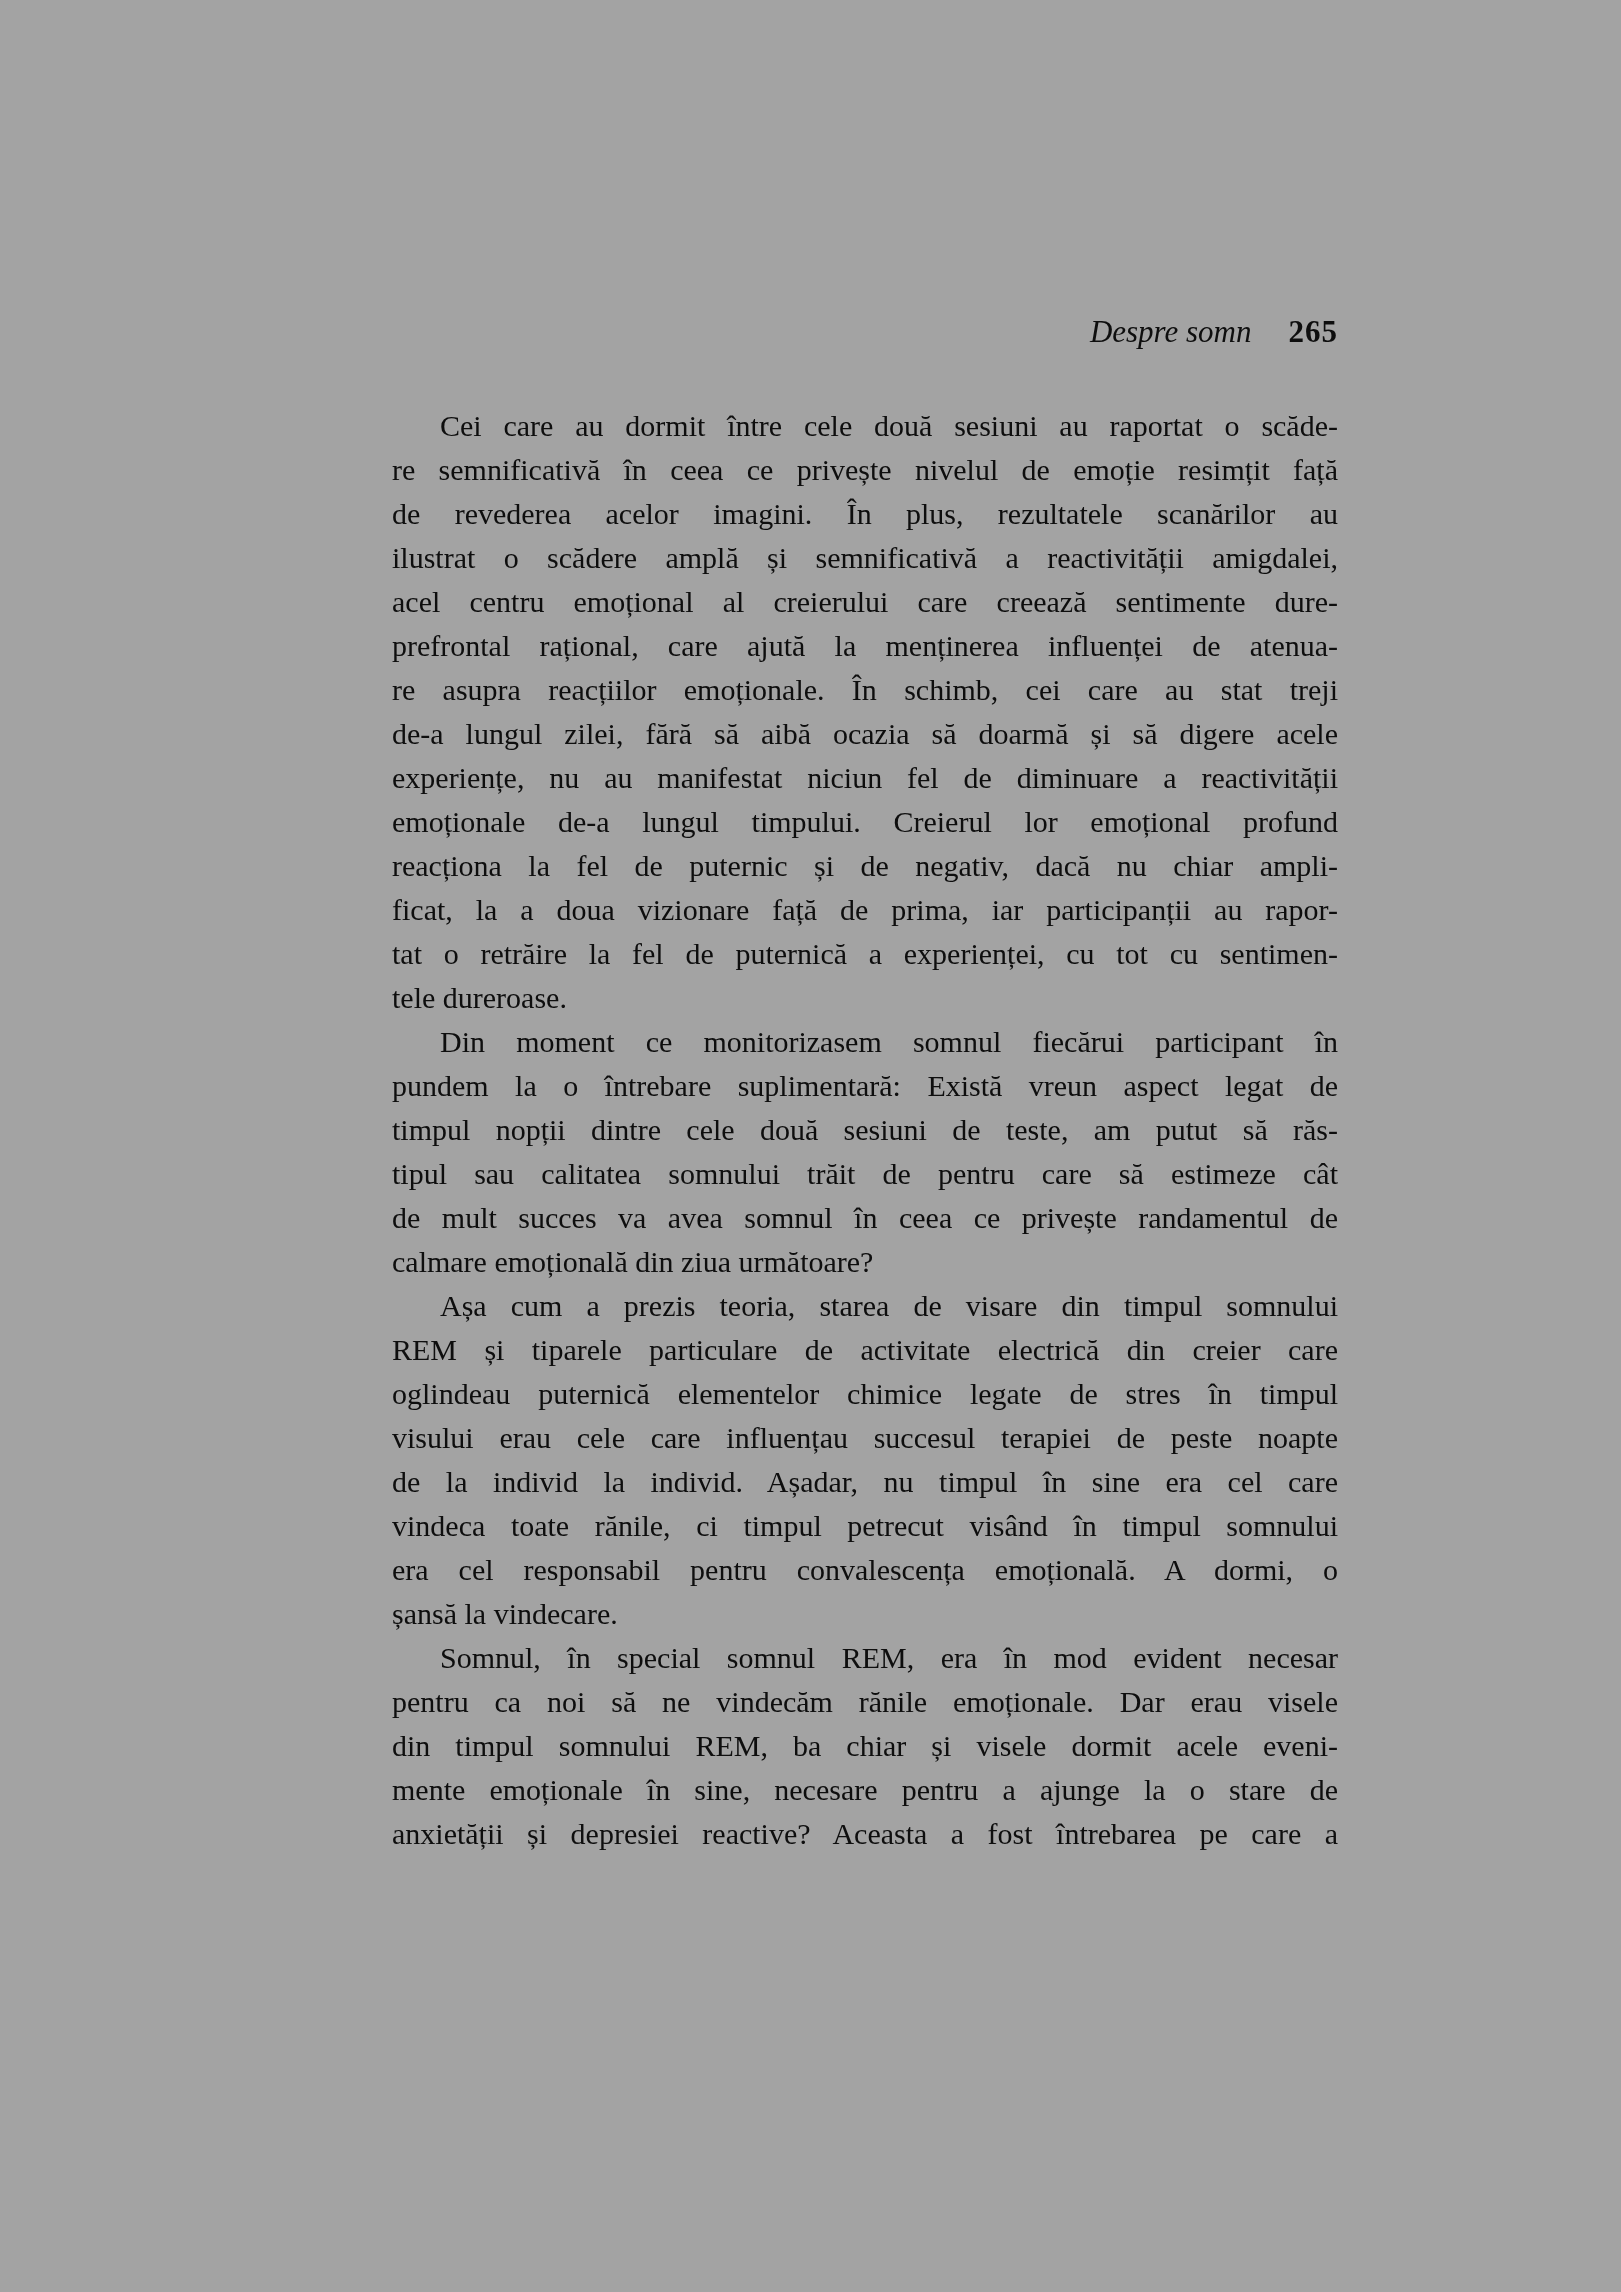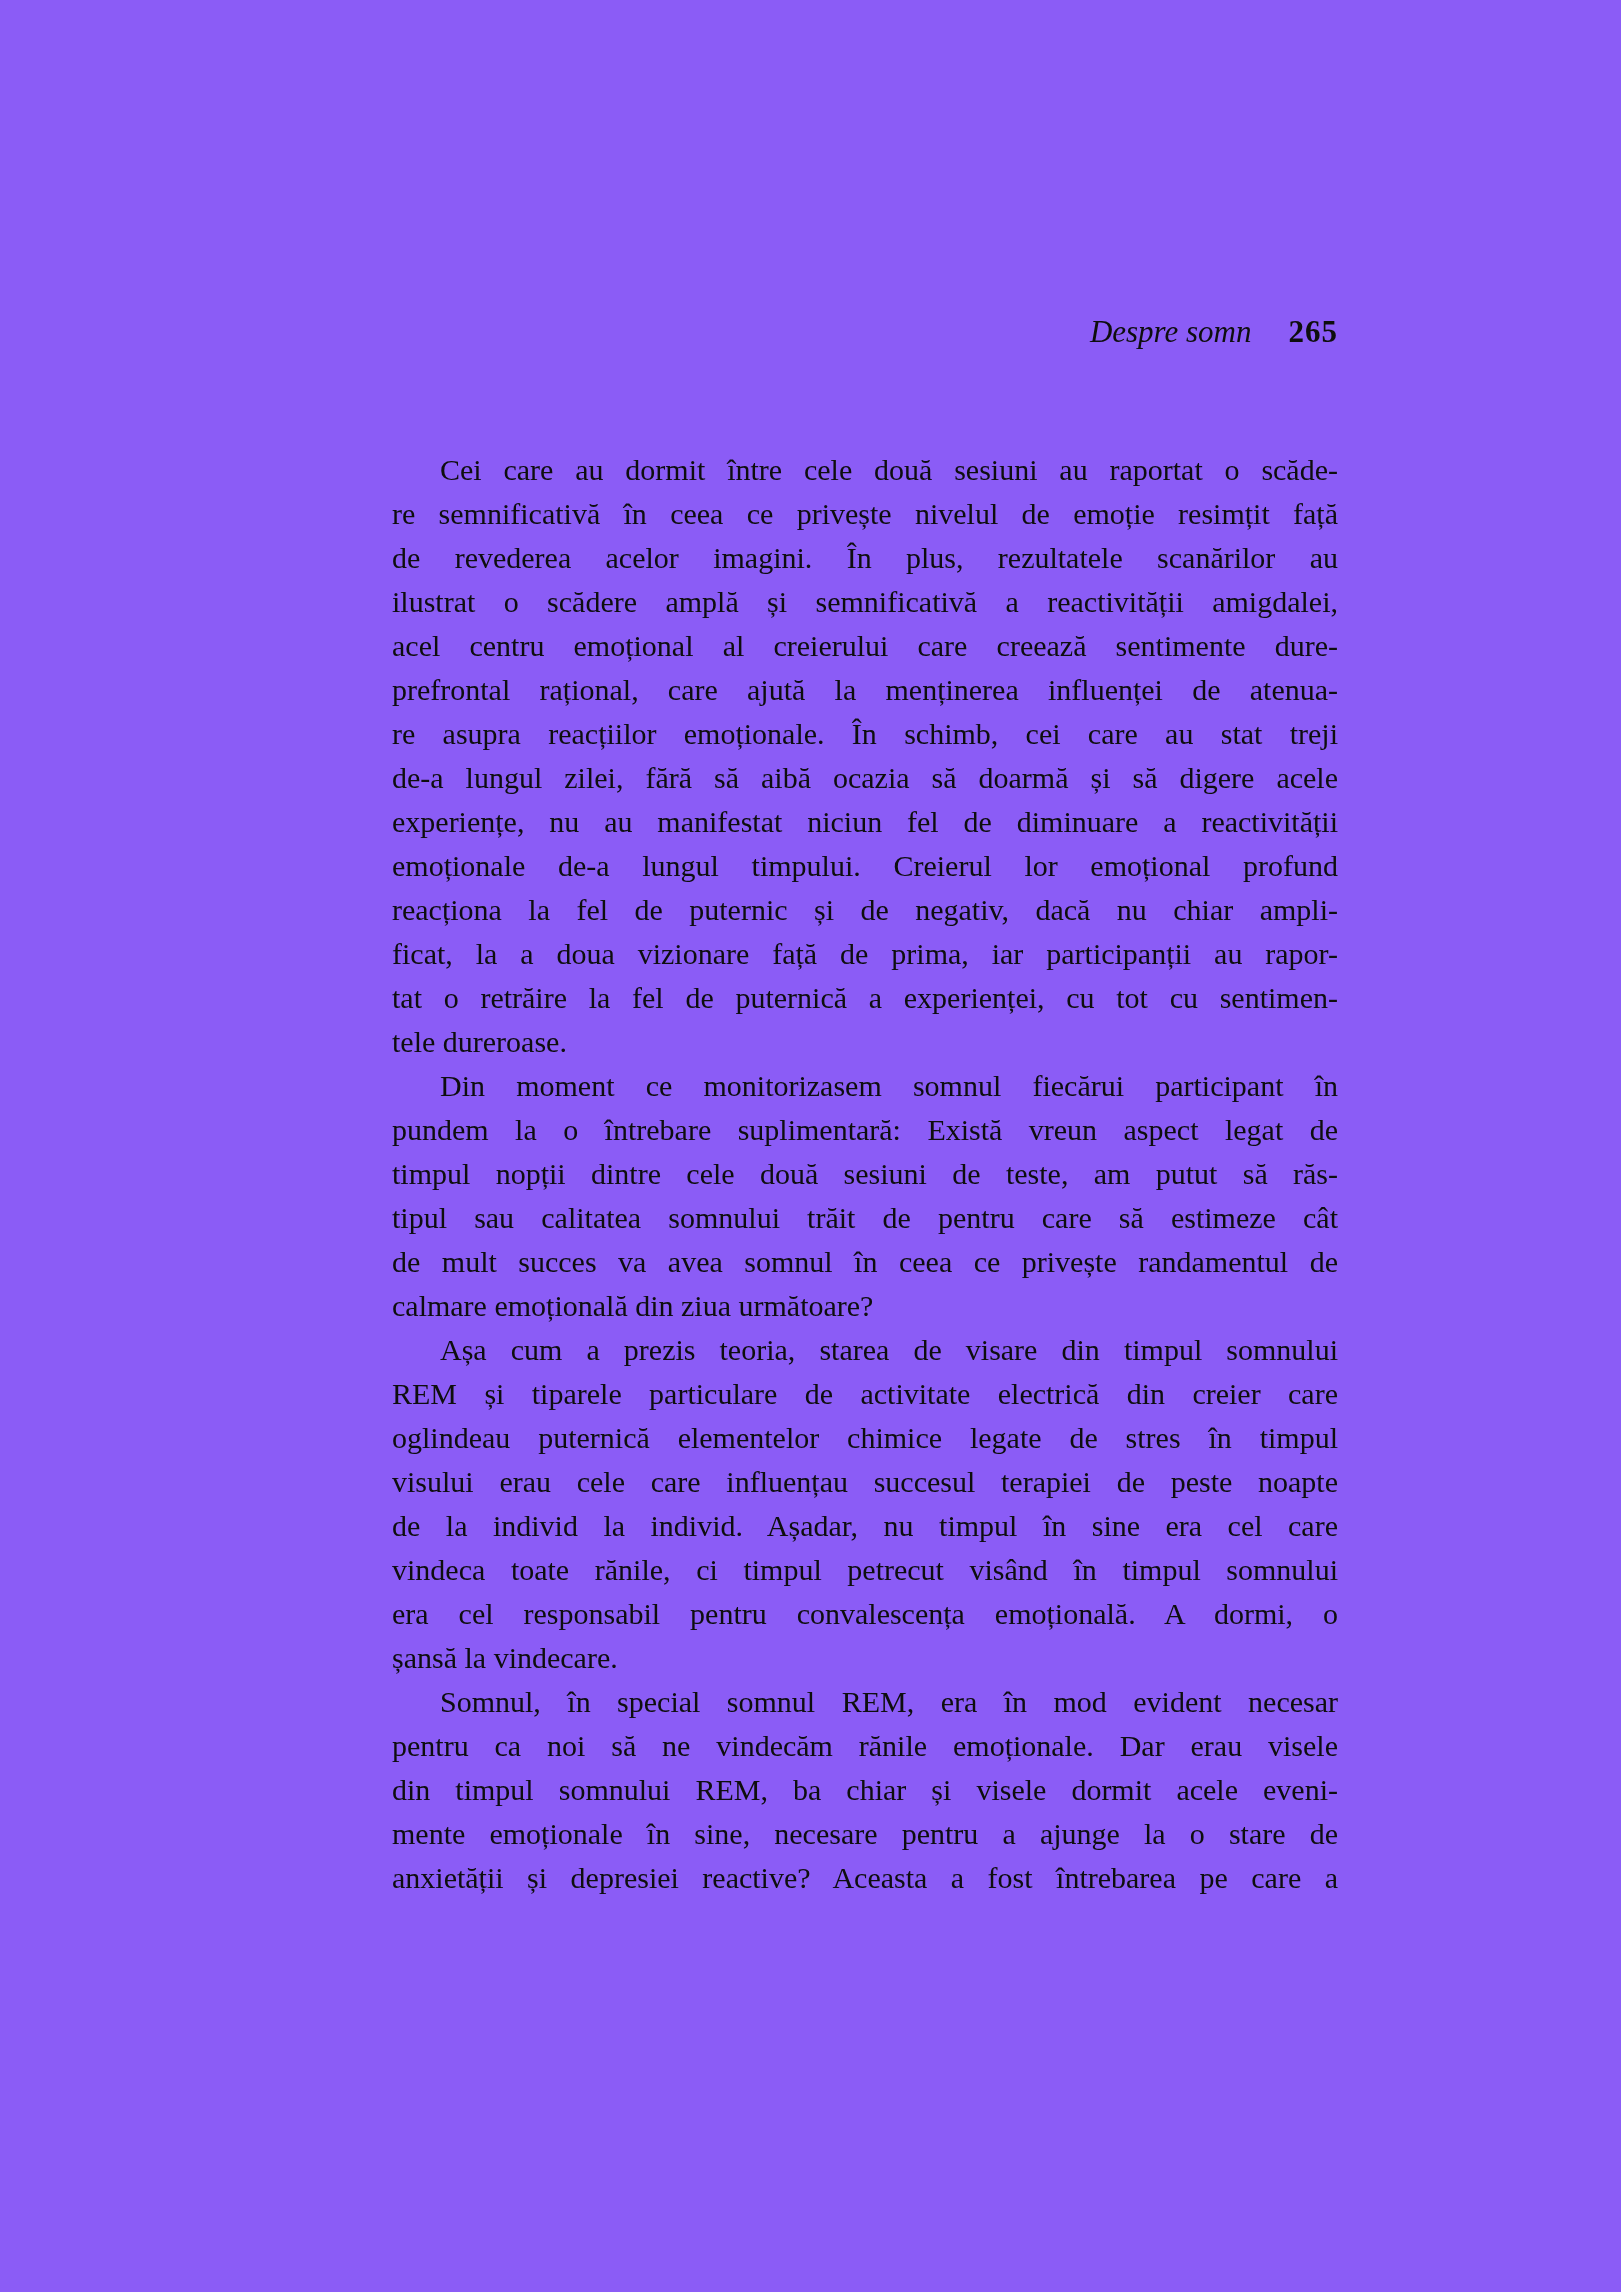--- a/index.html
+++ b/index.html
@@ -5,21 +5,21 @@
   html, body {
     margin: 0;
     padding: 0;
     background: #e8e8e8;
   }
   .page {
     position: relative;
     width: 1621px;
     height: 2293px;
     margin: 0 auto;
-    background: #8b5cf6;
+    background: #a3a3a3;
     color: #0e0e0e;
     font-family: "Liberation Serif", "DejaVu Serif", serif;
     overflow: hidden;
   }
   .running-head {
     position: absolute;
     top: 312px;
     left: 392px;
     width: 946px;
     display: flex;
@@ -36,21 +36,20 @@
     font-weight: bold;
     letter-spacing: 1px;
   }
   .text-block {
     position: absolute;
     top: 404px;
     left: 392px;
     width: 946px;
     font-size: 30px;
     line-height: 44px;
-    margin-top: 44px;
   }
   .paragraph {
     margin: 0;
     padding: 0;
   }
   .line {
     text-align: justify;
     text-align-last: justify;
     -moz-text-align-last: justify;
     white-space: normal;

